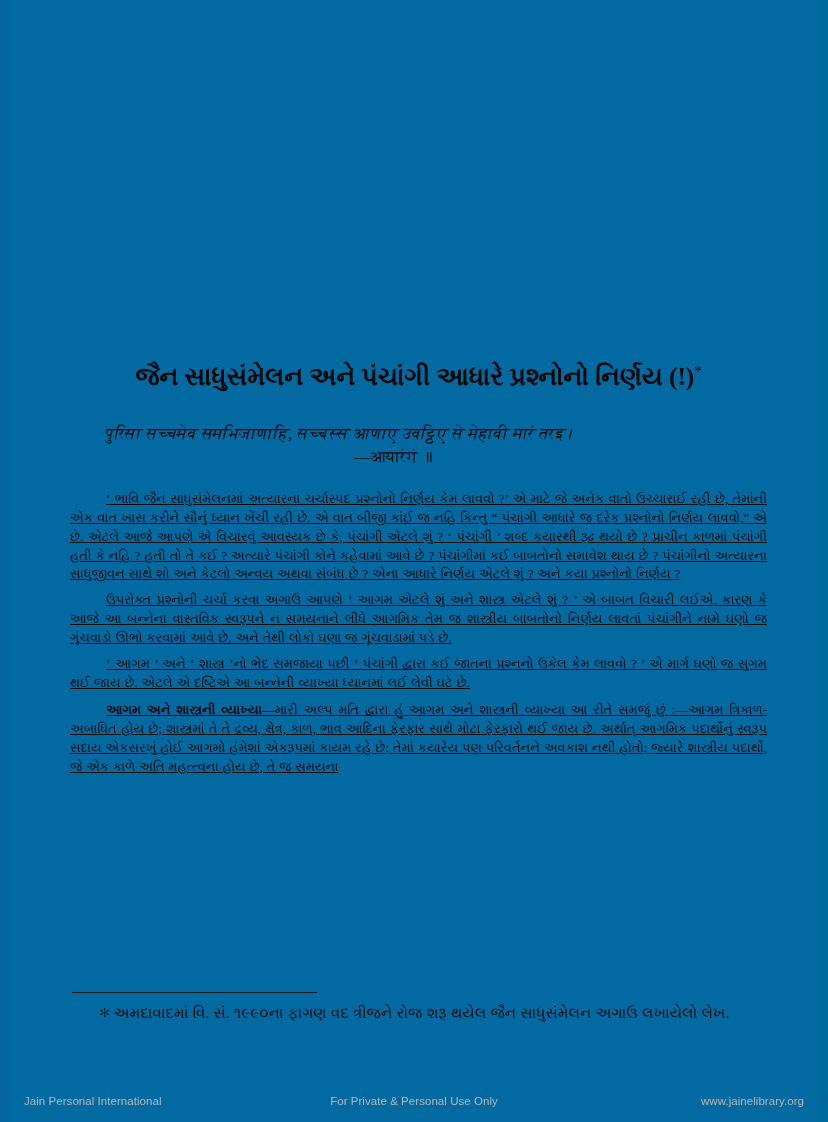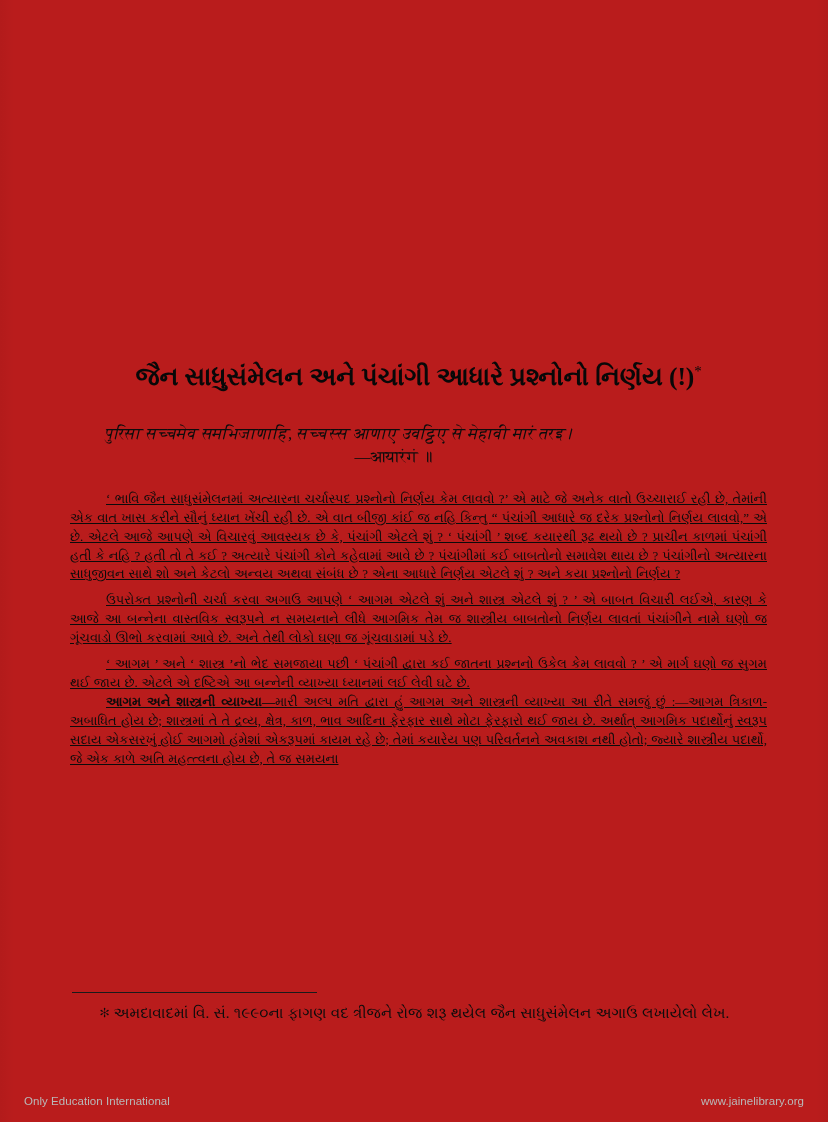--- a/index.html
+++ b/index.html
@@ -14,21 +14,21 @@
     position: relative;
     overflow: hidden;
     font-family: "Liberation Serif", "DejaVu Serif", serif;
     color: #0d0d0d;
   }
 
   
   .page {
     position: absolute;
     inset: 0;
-    background: #b91c1c;
+    background: #0369a1;
   }
 
   
   .scan-edge {
     position: absolute;
     inset: 0;
     pointer-events: none;
     background:
       linear-gradient(to right, rgba(0,0,0,0.035) 0px, rgba(0,0,0,0) 14px),
       linear-gradient(to left,  rgba(0,0,0,0.03) 0px, rgba(0,0,0,0) 12px);
@@ -86,21 +86,21 @@
     font-size: 13px;
     line-height: 1.455;
     text-align: justify;
     text-justify: inter-word;
     margin: 0 0 7px 0;
     text-indent: 36px;
     color: #0b0b0b;
     word-spacing: 0.6px;
     text-decoration: underline;
   }
-  .para.tight { margin-bottom: 0; }
+  .para.tight { margin-bottom: 8px; }
   .para b {
     font-weight: 700;
   }
 
   
   .footnote-zone {
     position: absolute;
     left: 70px;
     top: 992px;
     width: 697px;
@@ -168,17 +168,18 @@
 
   </div>
 
   <div class="footnote-zone">
     <div class="footnote-rule"></div>
     <div class="footnote-text"><span class="fn-star">✻</span>
       <span>અમદાવાદમાં વિ. સં. ૧૯૯૦ના ફાગણ વદ ત્રીજને રોજ શરૂ થયેલ જૈન સાધુસંમેલન અગાઉ લખાયેલો લેખ.</span></div>
   </div>
 
   <div class="footer">
-    <span class="footer-left">Only Education International</span>
+    <span class="footer-left">Jain Personal International</span>
+    <span class="footer-center">For Private &amp; Personal Use Only</span>
     <span class="footer-right">www.jainelibrary.org</span>
   </div>
 
 </div>
 
 </body></html>

